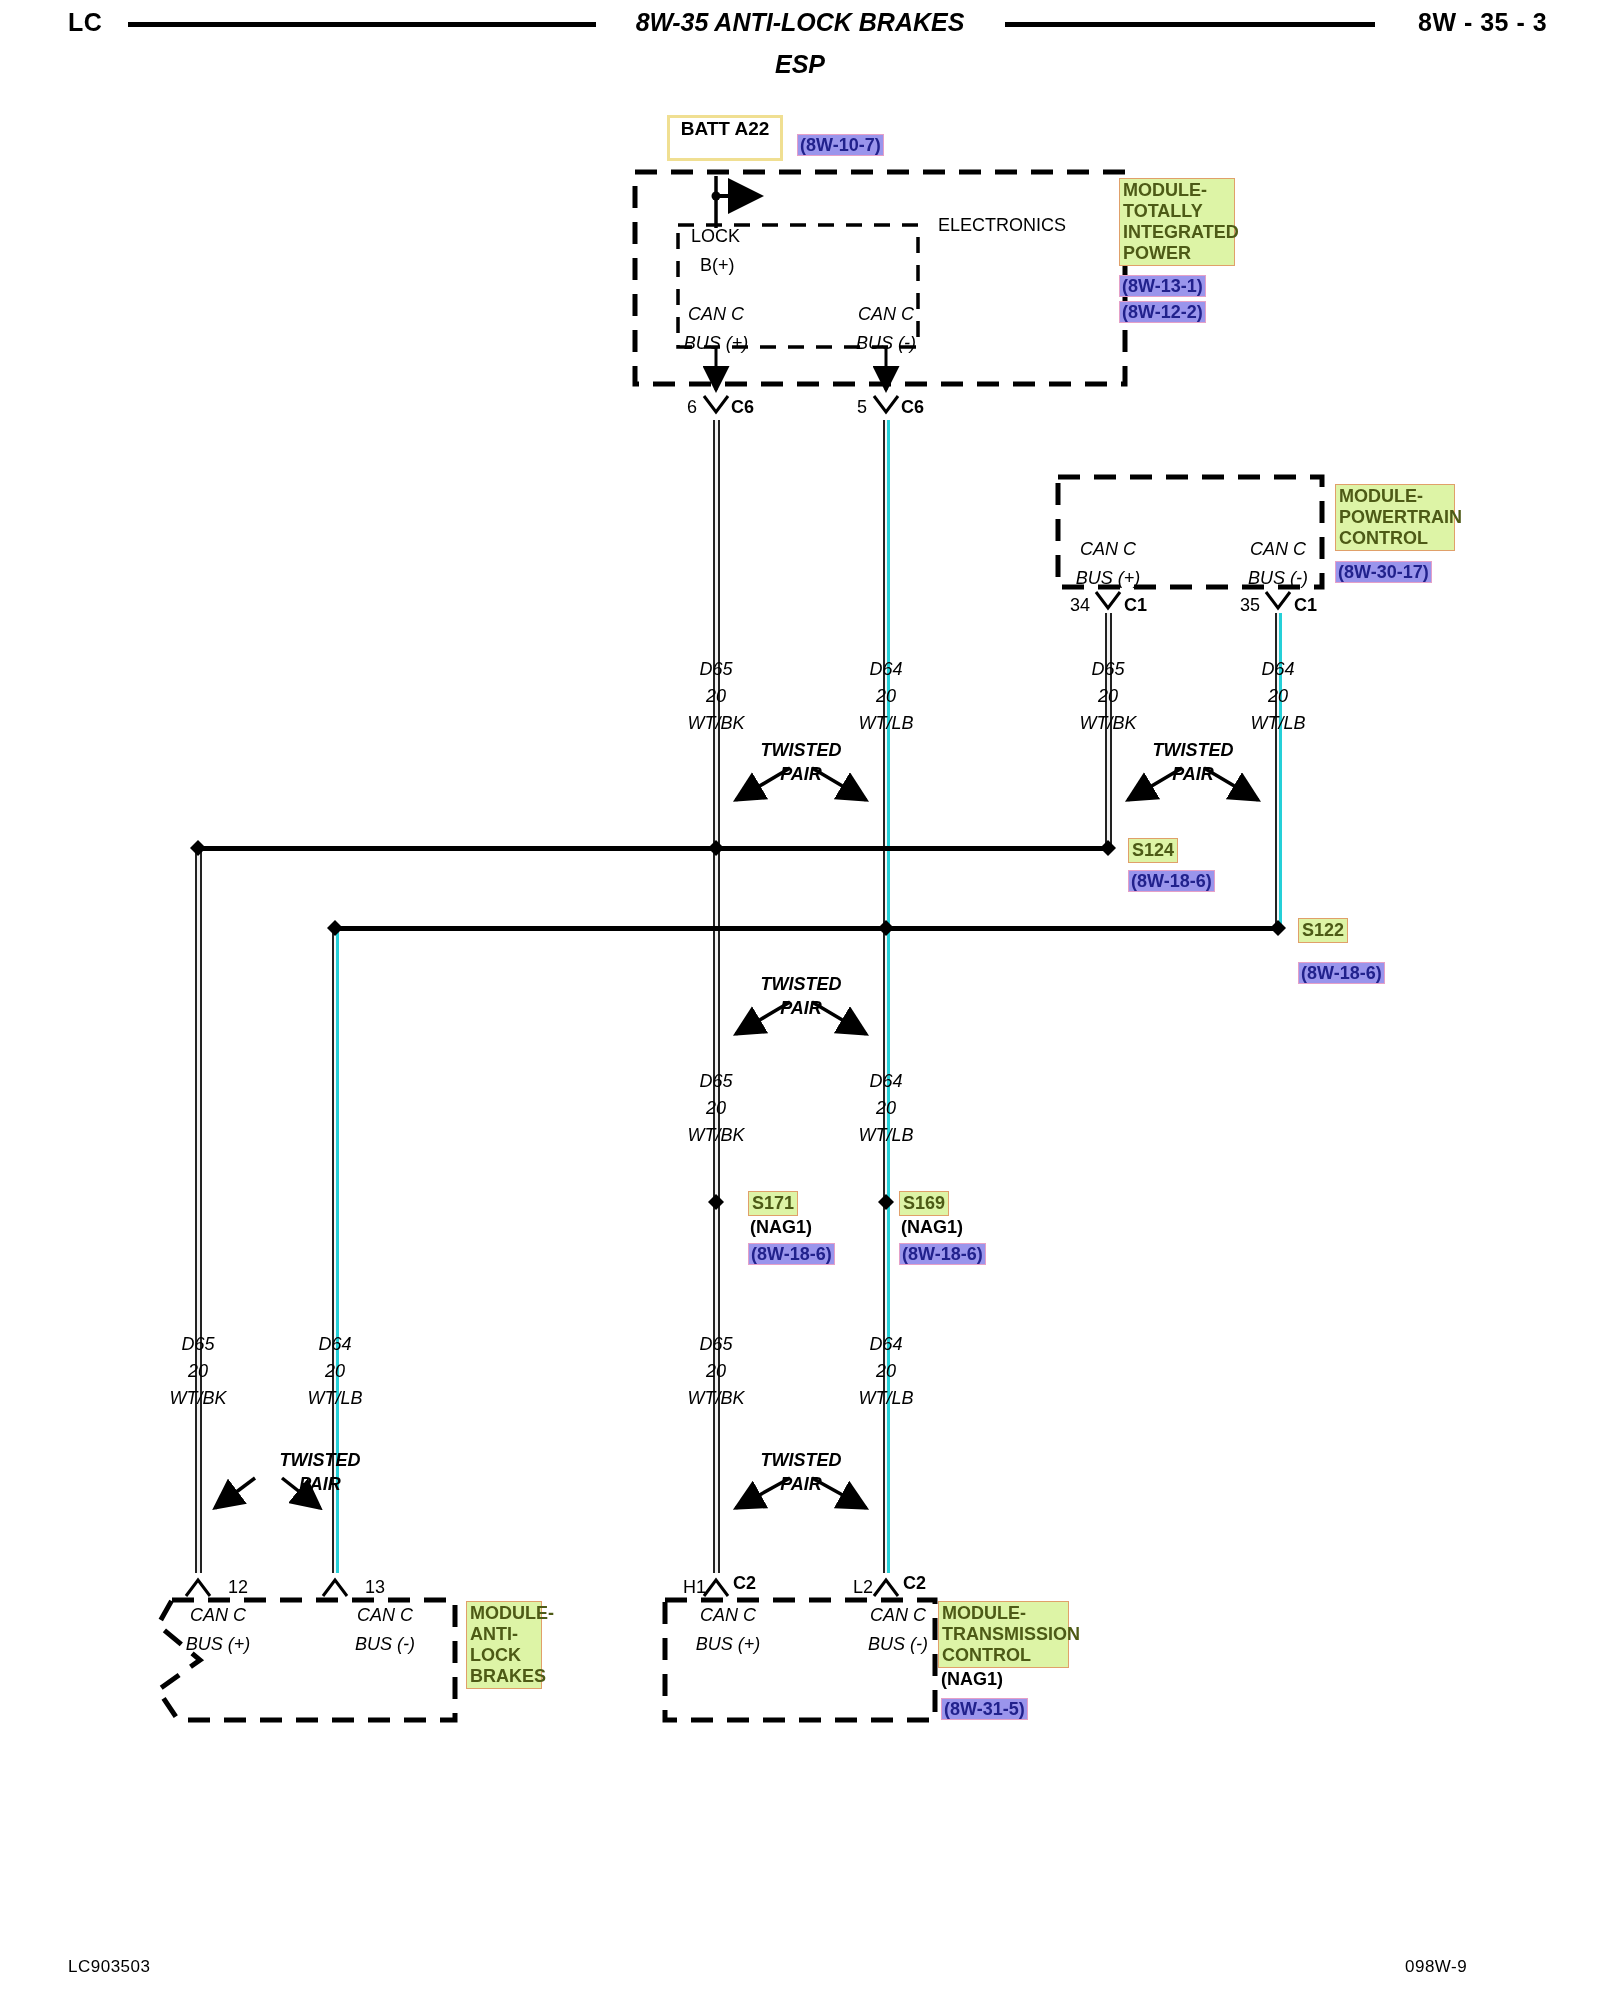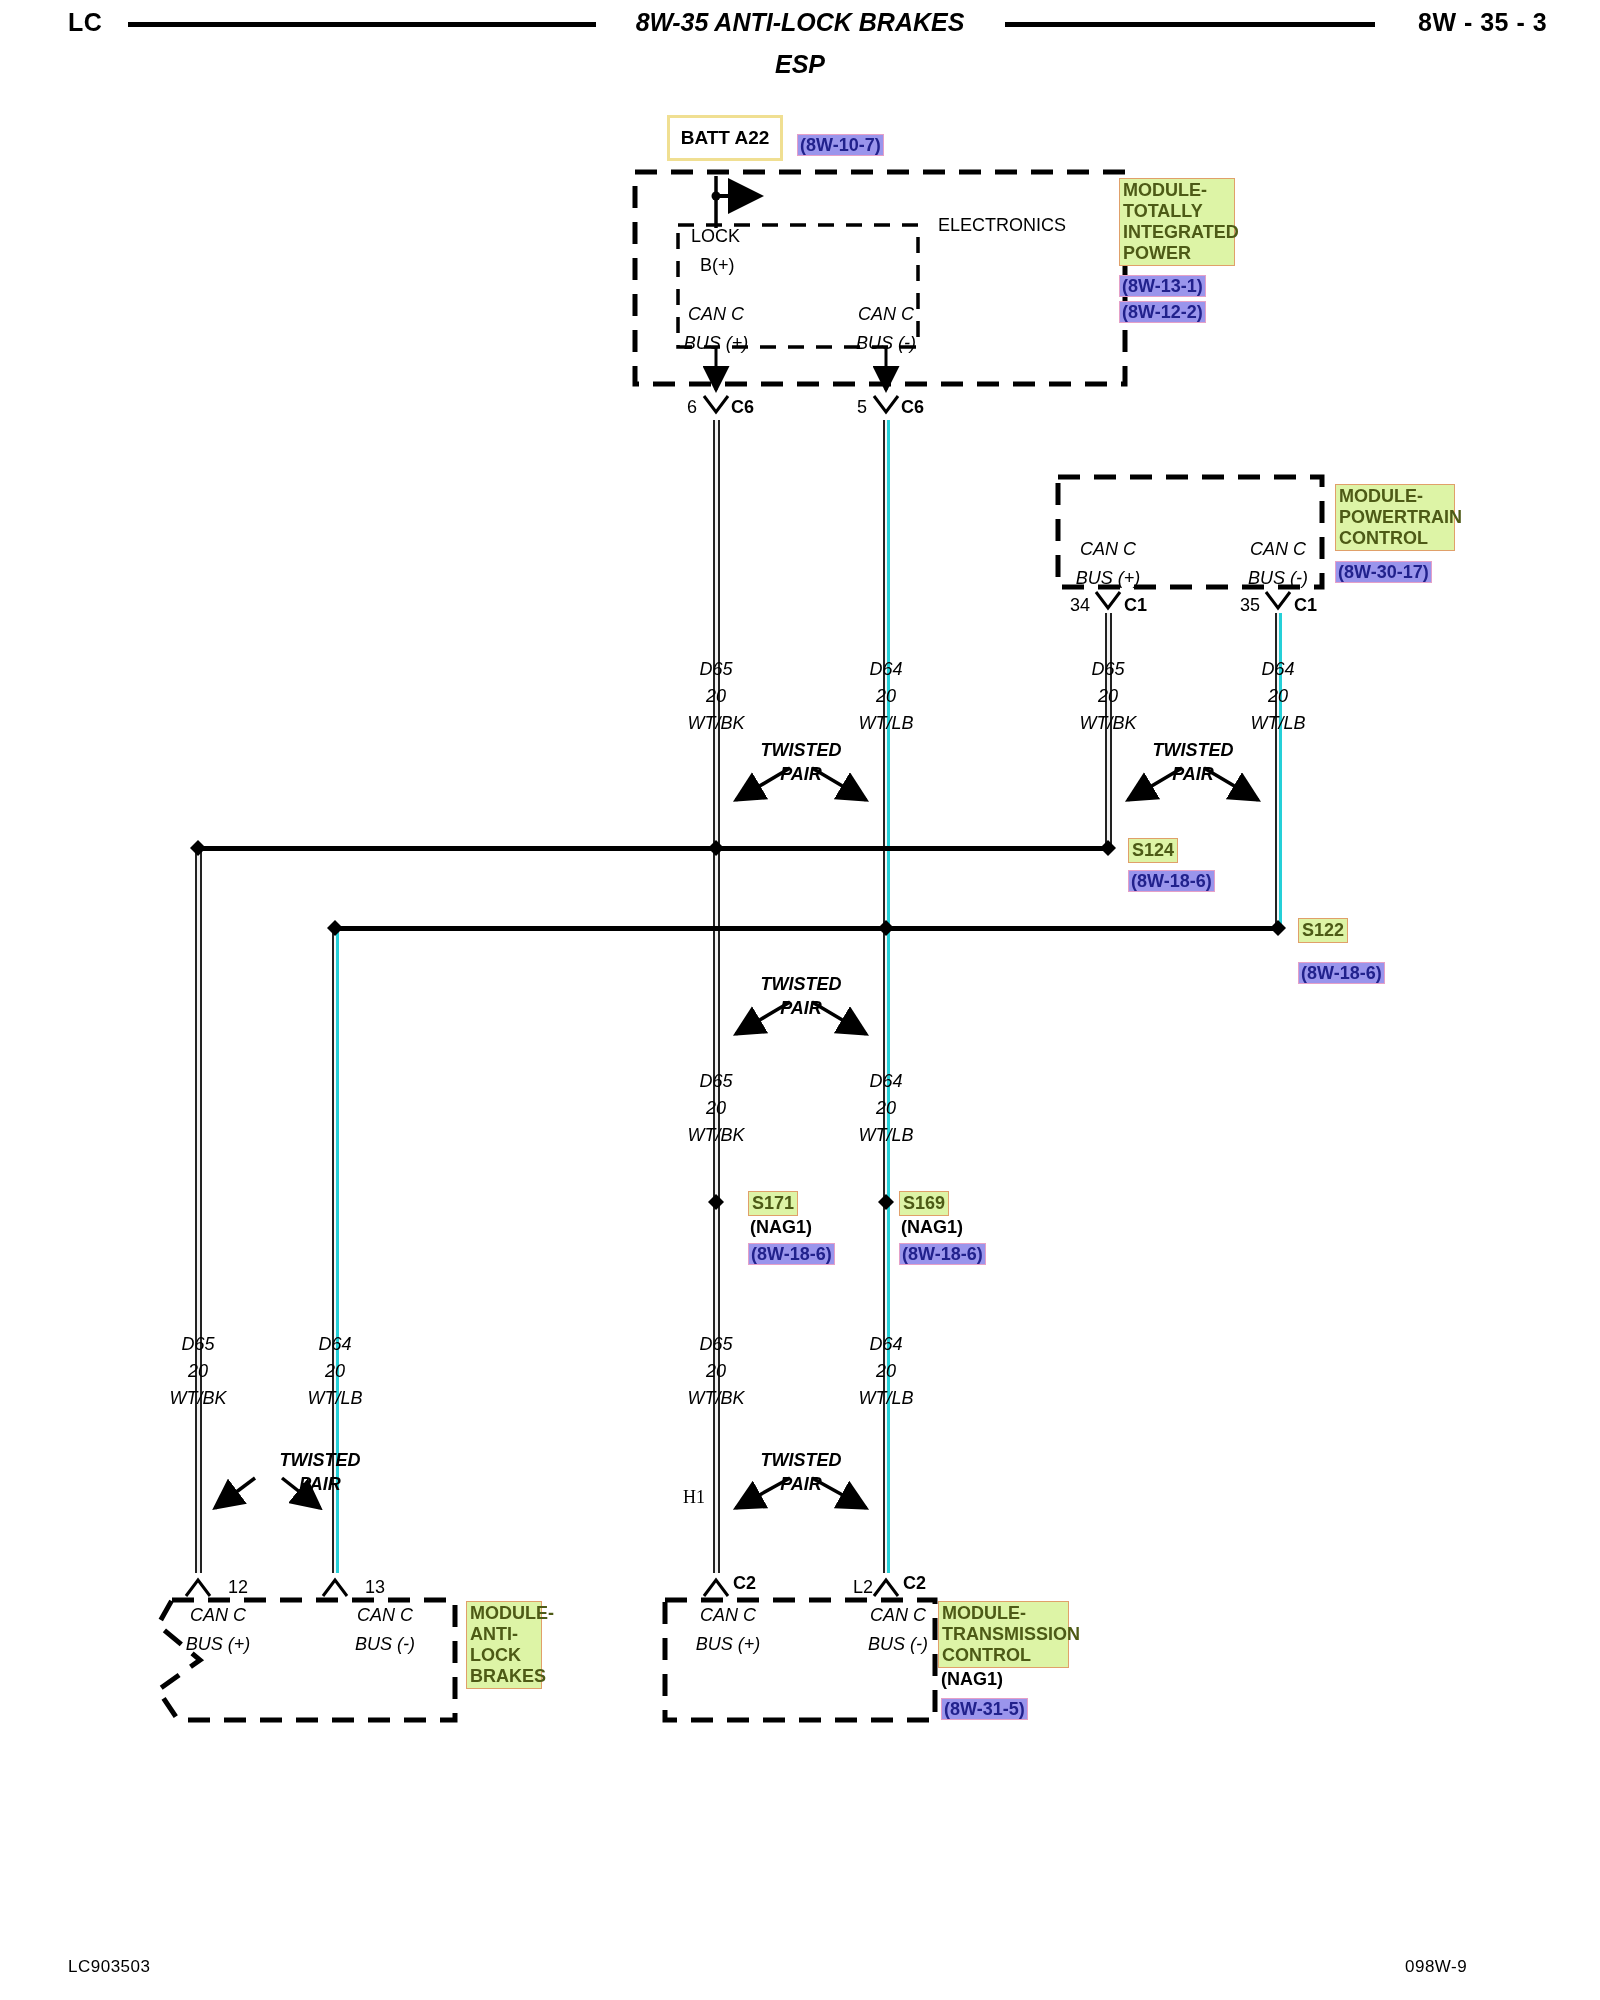--- a/index.html
+++ b/index.html
@@ -10,21 +10,21 @@
   .tb{font-weight:bold;}
   .ctr{transform:translateX(-50%);font-style:italic;}
   
   .hdr-side{font-size:25px;font-weight:bold;letter-spacing:.5px;}
   .hdr-title{font-size:25px;font-weight:bold;letter-spacing:0px;}
   .hdr-rule{position:absolute;background:#000;height:5px;}
   .ftr{font-size:17px;font-weight:normal;letter-spacing:.5px;}
   
   .hl-green{background:#ddf4a6;border:1px solid #e0a06a;color:#4d5a16;font-weight:bold;font-size:18px;line-height:21px;padding:1px 3px;}
   .hl-purple{background:#9a95ec;color:#21218c;font-weight:bold;font-size:18px;line-height:20px;padding:0px 2px;border:1px solid #e5a0c8;}
-  .battbox{border:3px solid #f0df92;background:#fff;font-weight:bold;font-size:19px;display:flex;align-items:center;justify-content:center;}
+  .battbox{border:3px solid #f0df92;background:#fff;font-weight:bold;font-size:19px;display:flex;justify-content:center;}
   
   .wire-bk{position:absolute;width:7px;background:
      linear-gradient(to right,#222 0 2px,#f2f2f2 2px 5px,#222 5px 7px);}
   .wire-lb{position:absolute;width:7px;background:
      linear-gradient(to right,#222 0 2px,#f7f7f7 2px 4px,#25d0d8 4px 7px);}
   .hline{position:absolute;background:#000;height:5px;}
   svg.ov{position:absolute;left:0;top:0;width:1600px;height:2000px;pointer-events:none;}
 </style>
 </head>
 <body>
@@ -229,21 +229,21 @@
   <div class="t ctr" style="left:385px;top:1606px;">CAN C</div>
   <div class="t ctr" style="left:385px;top:1635px;">BUS (-)</div>
 
   <div class="abs hl-green" style="left:466px;top:1601px;width:68px;">
     <div>MODULE-</div>
     <div>ANTI-</div>
     <div>LOCK</div>
     <div>BRAKES</div>
   </div>
 
-  <div class="t" style="left:683px;top:1488px;font-family:Liberation Serif, serif;">H1</div>
+  <div class="t" style="left:683px;top:1578px;">H1</div>
   <div class="t tb" style="left:733px;top:1574px;">C2</div>
   <div class="t" style="left:853px;top:1578px;">L2</div>
   <div class="t tb" style="left:903px;top:1574px;">C2</div>
 
   <div class="t ctr" style="left:728px;top:1606px;">CAN C</div>
   <div class="t ctr" style="left:728px;top:1635px;">BUS (+)</div>
   <div class="t ctr" style="left:898px;top:1606px;">CAN C</div>
   <div class="t ctr" style="left:898px;top:1635px;">BUS (-)</div>
 
   <div class="abs hl-green" style="left:938px;top:1601px;width:123px;">

